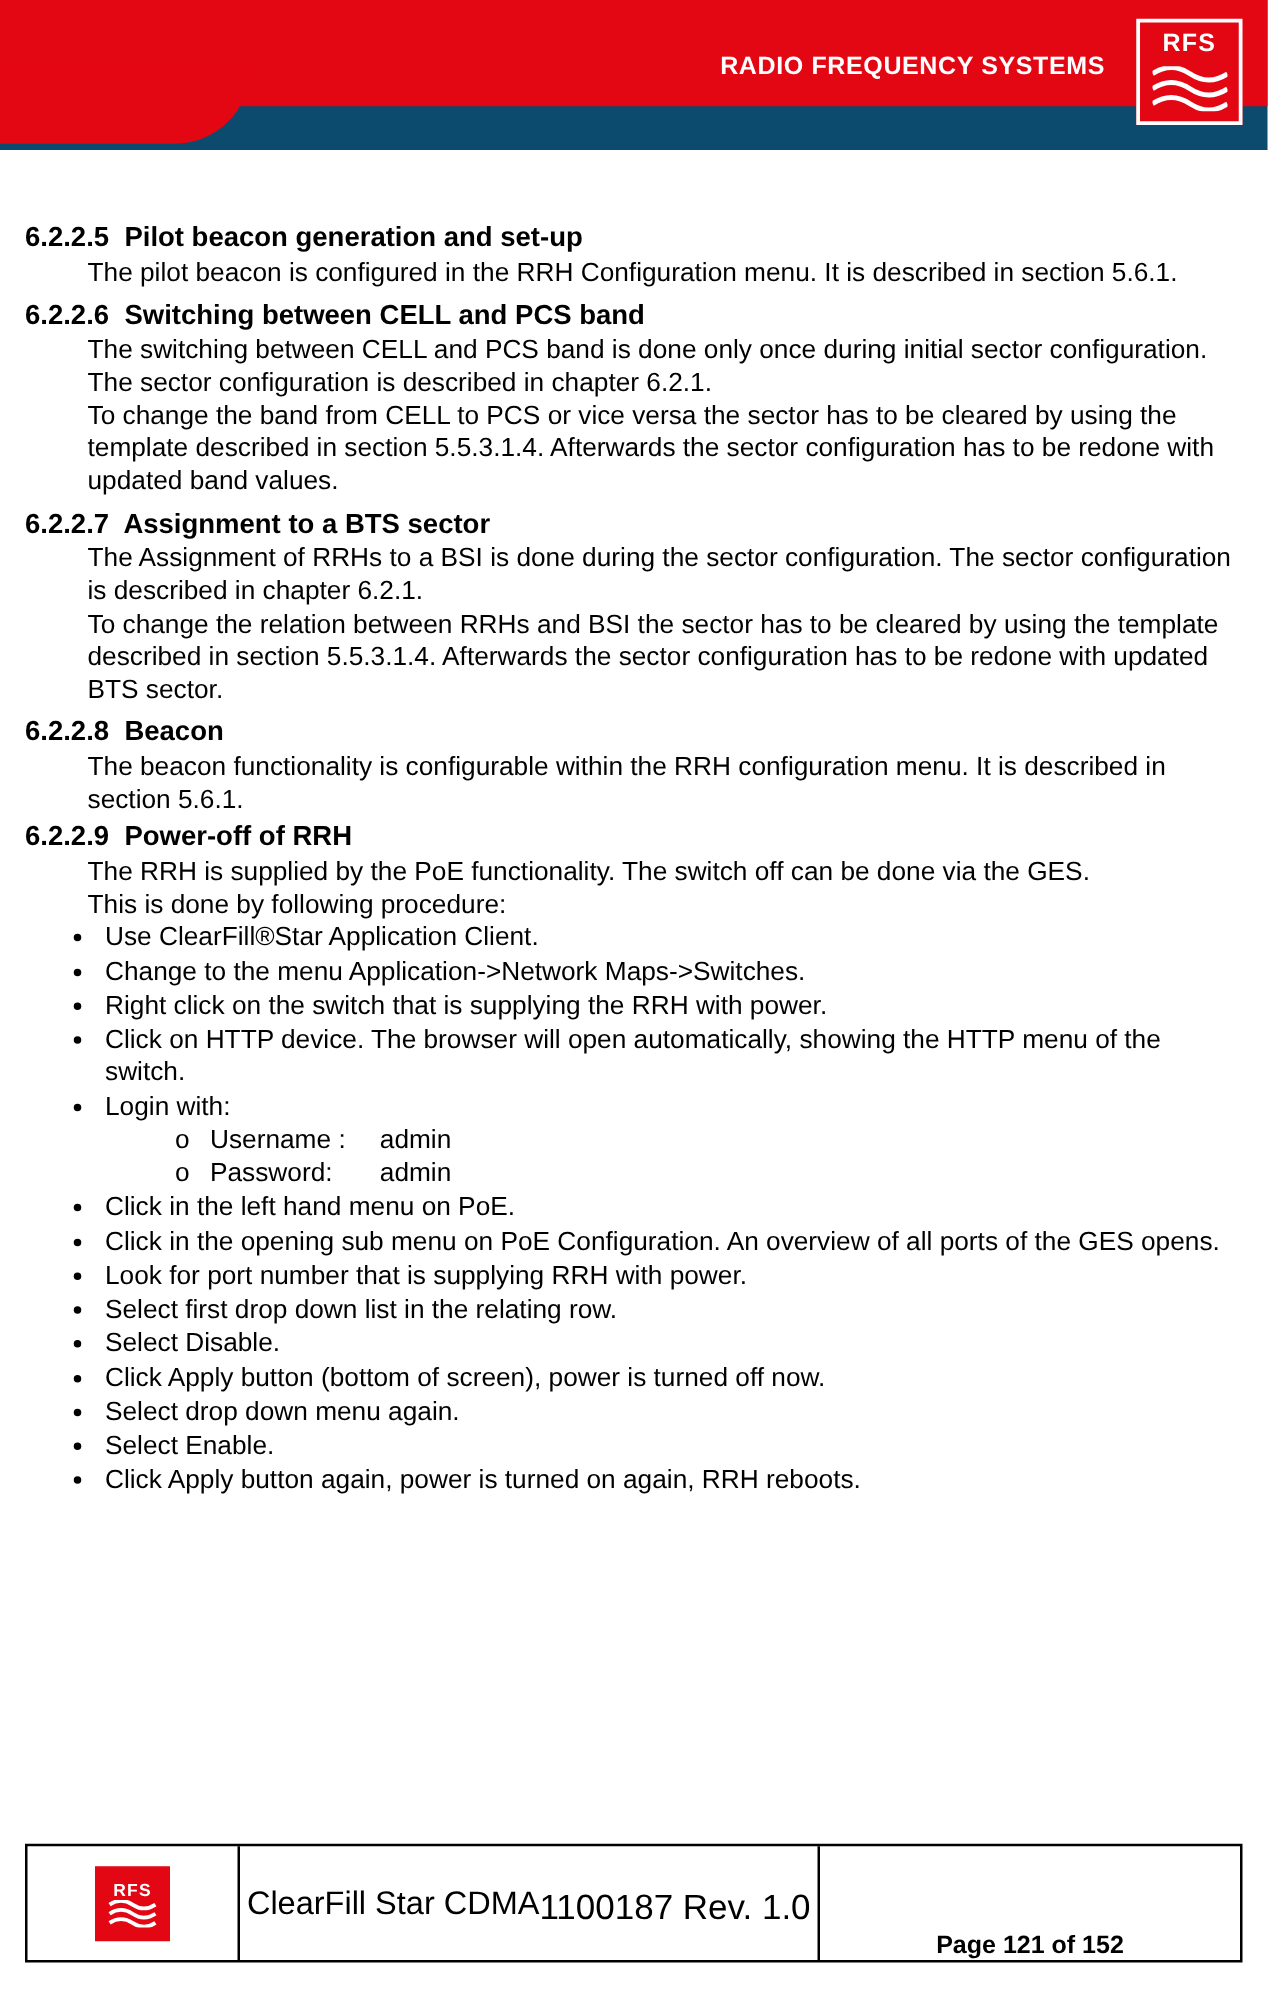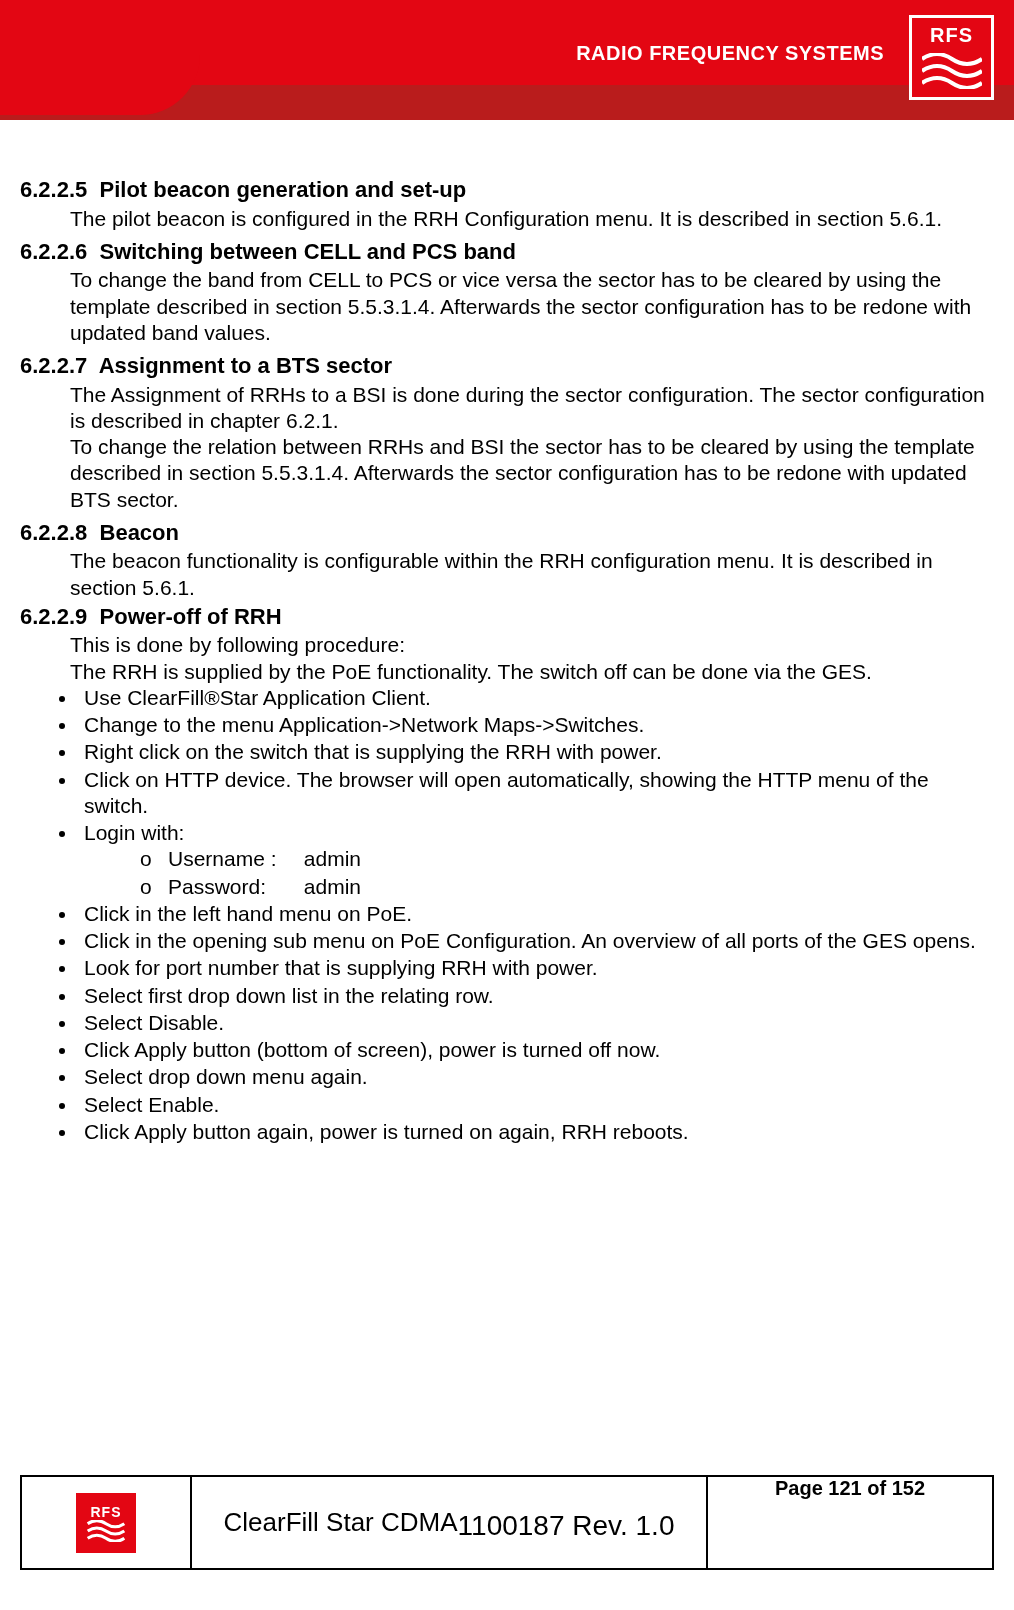--- a/index.html
+++ b/index.html
@@ -8,21 +8,21 @@
     background: #fff;
     width: 1014px;
     height: 1610px;
     position: relative;
     color: #000;
   }
   .header-banner {
     position: relative;
     width: 100%;
     height: 120px;
-    background: #b91c1c;
+    background: #0c4a6e;
   }
   .red-shape {
     position: absolute;
     top: 0; left: 0;
     width: 100%; height: 85px;
     background: #e30613;
   }
   .red-shape::after {
     content: "";
     position: absolute;
@@ -133,23 +133,23 @@
     flex: 1;
     border-right: 2px solid #000;
     display: flex;
     flex-direction: row;
     align-items: center;
     justify-content: center;
   }
   .footer-title { font-size: 26px; }
   .footer-rev { font-size: 28px; margin-top: 6px; }
   .footer-cell3 {
-    width: 284px;
-    display: flex;
-    align-items: flex-start;
+    width: 336px;
+    display: flex;
+    align-items: flex-end;
     justify-content: center;
     font-weight: bold;
     font-size: 20px;
   }
   .kv { display:inline-block; min-width:130px; }
 </style>
 </head>
 <body>
 
 <div class="header-banner">
@@ -172,41 +172,42 @@
   <div class="sec-heading">
     <span>6.2.2.5</span>&nbsp;
     <span>Pilot beacon generation and set-up</span>
   </div>
   <div class="body-text">The pilot beacon is configured in the RRH Configuration menu. It is described in section 5.6.1.</div>
 
   <div class="sec-heading">
     <span>6.2.2.6</span>&nbsp;
     <span>Switching between CELL and PCS band</span>
   </div>
+  <div class="body-text">The switching between CELL and PCS band is done only once during initial sector configuration. The sector configuration is described in chapter 6.2.1.</div>
   <div class="body-text">To change the band from CELL to PCS or vice versa the sector has to be cleared by using the template described in section 5.5.3.1.4. Afterwards the sector configuration has to be redone with updated band values.</div>
 
   <div class="sec-heading">
     <span>6.2.2.7</span>&nbsp;
     <span>Assignment to a BTS sector</span>
   </div>
   <div class="body-text">The Assignment of RRHs to a BSI is done during the sector configuration. The sector configuration is described in chapter 6.2.1.</div>
   <div class="body-text">To change the relation between RRHs and BSI the sector has to be cleared by using the template described in section 5.5.3.1.4. Afterwards the sector configuration has to be redone with updated BTS sector.</div>
 
   <div class="sec-heading">
     <span>6.2.2.8</span>&nbsp;
     <span>Beacon</span>
   </div>
   <div class="body-text">The beacon functionality is configurable within the RRH configuration menu. It is described in section 5.6.1.</div>
 
   <div class="sec-heading" style="margin-top:2px">
     <span>6.2.2.9</span>&nbsp;
     <span>Power-off of RRH</span>
   </div>
+  <div class="body-text">The RRH is supplied by the PoE functionality. The switch off can be done via the GES.</div>
   <div class="body-text">This is done by following procedure:</div>
-  <div class="body-text">The RRH is supplied by the PoE functionality. The switch off can be done via the GES.</div>
 
   <ul class="bullets">
     <li>Use ClearFill®Star Application Client.</li>
     <li>Change to the menu Application-&gt;Network Maps-&gt;Switches.</li>
     <li>Right click on the switch that is supplying the RRH with power.</li>
     <li>Click on HTTP device. The browser will open automatically, showing the HTTP menu of the switch.</li>
     <li>
       <span>Login with:</span>
       <ul class="sublist">
         <li><span class="kv">Username :</span> <span>admin</span></li>

